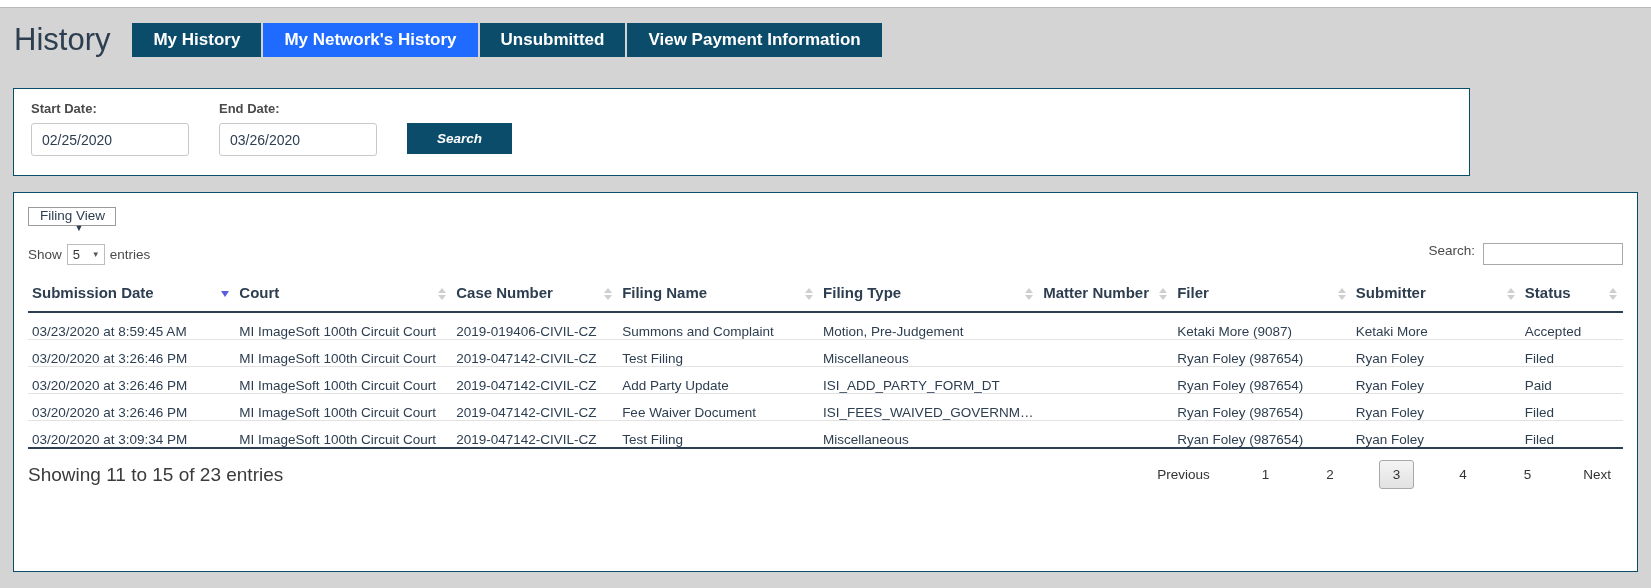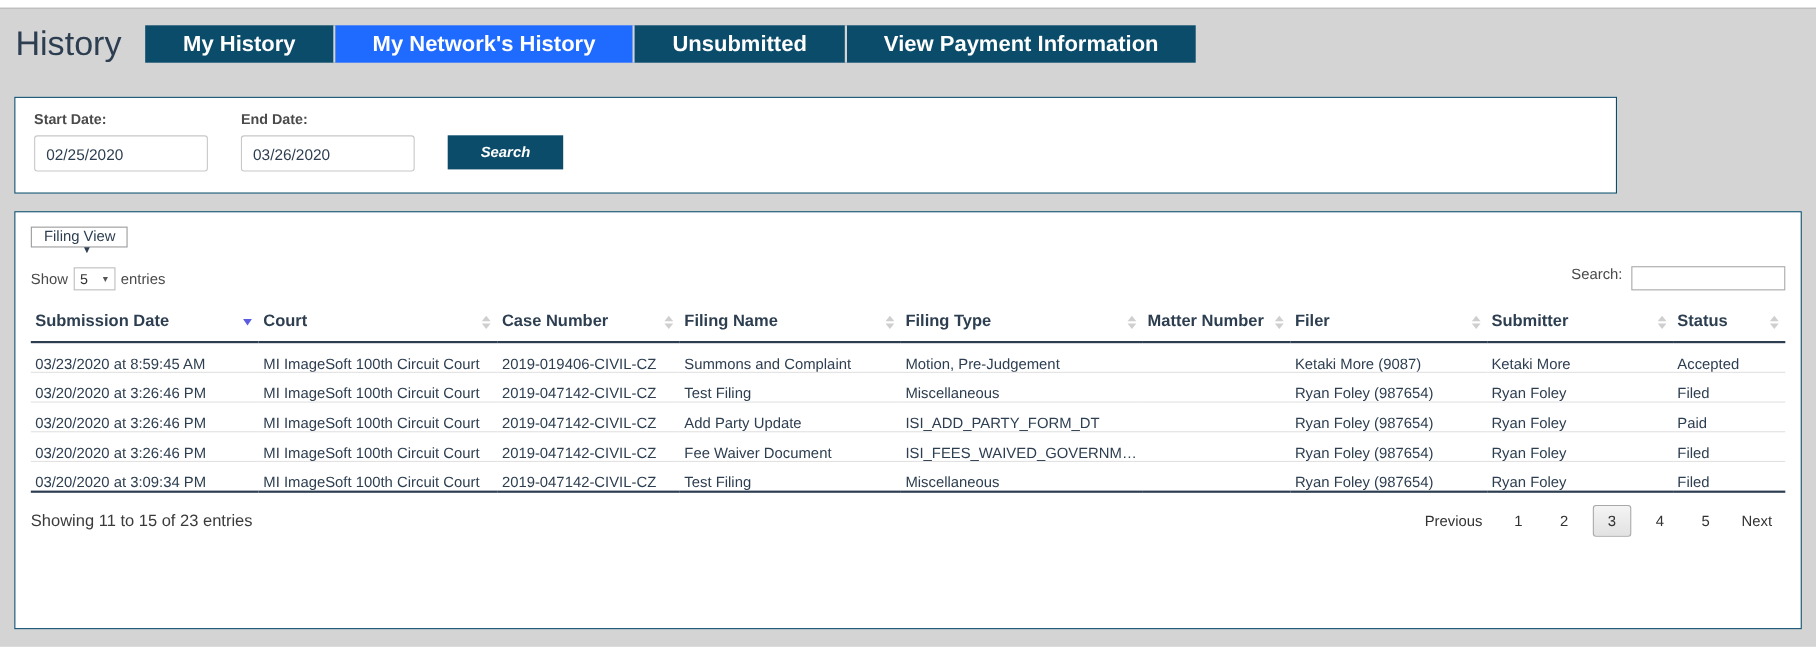--- a/index.html
+++ b/index.html
@@ -49,24 +49,24 @@
     white-space: nowrap;
   }
   .tabs {
     display: flex;
     margin-left: 22px;
     align-items: flex-start;
   }
   .tab {
     height: 34px;
     line-height: 34px;
-    padding: 0 34px;
+    padding: 0 21px;
     background: #0b4c6b;
     color: #ffffff;
-    font-size: 20px;
+    font-size: 17px;
     font-weight: 600;
     white-space: nowrap;
     text-align: center;
     border-right: 2px solid #d4d4d4;
     cursor: pointer;
     box-sizing: border-box;
   }
   .tab.wide { min-width: 166px; }
   .tab.active {
     background: #1f6bff;
@@ -255,26 +255,27 @@
 
   
   .table-footer {
     display: flex;
     justify-content: space-between;
     align-items: center;
     margin-top: 11px;
     padding-bottom: 6px;
   }
   .showing-info {
-    font-size: 15px;
+    font-size: 19px;
     color: #3b3b3b;
   }
   .pagination {
     display: flex;
     align-items: center;
+    gap: 23px;
   }
   .pg {
     font-size: 13.5px;
     color: #333333;
     padding: 6px 11px;
     margin: 0 5px;
     cursor: pointer;
     border: 1px solid transparent;
     box-sizing: border-box;
   }

